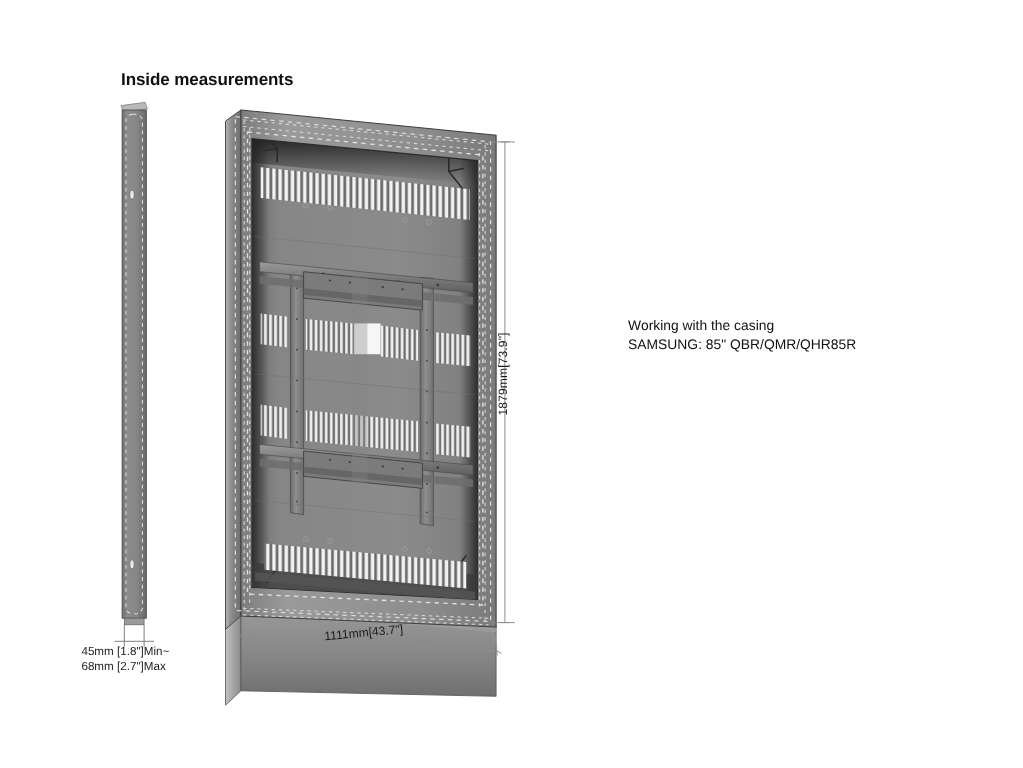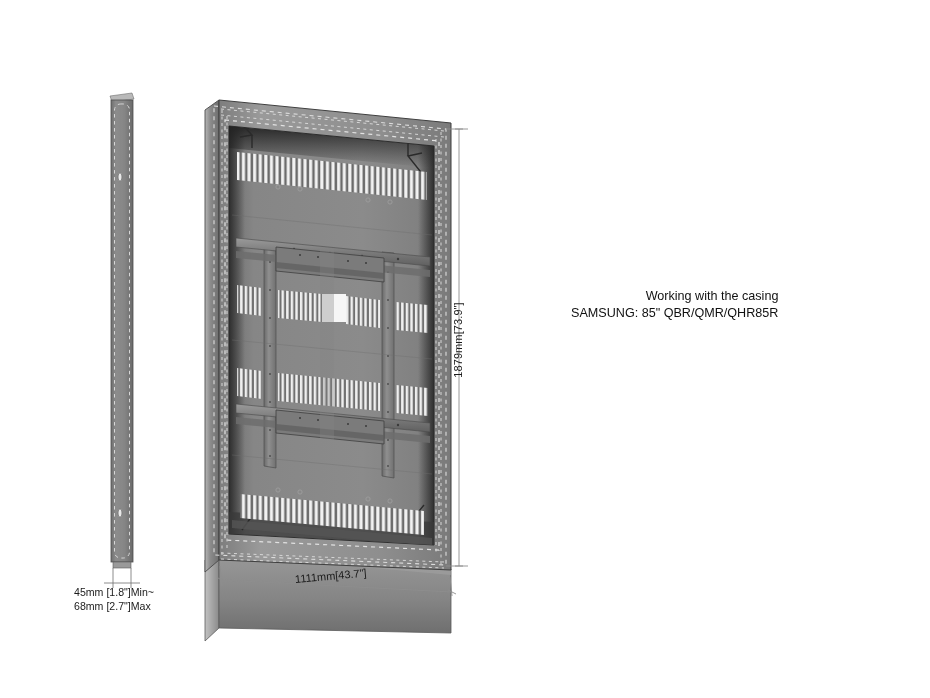--- a/index.html
+++ b/index.html
@@ -38,21 +38,20 @@
 
   
   #notes {
     position: absolute;
     left: 571px;
     top: 288px;
     font-size: 12.6px;
     line-height: 16.5px;
     color: #111;
     white-space: nowrap;
-    text-align: right;
   }
   #notes .para-gap { height: 16px; }
 
   
   #drawing {
     position: absolute;
     left: 0; top: 0;
     width: 930px;
     height: 698px;
   }
@@ -354,20 +353,21 @@
       <line x1="455" y1="566" x2="463" y2="566"></line>
 
       <line x1="220" y1="566" x2="222" y2="586"></line>
       <line x1="450" y1="577" x2="452" y2="596"></line>
       <line x1="222" y1="580" x2="452" y2="592"></line>
       <line x1="218" y1="578" x2="226" y2="582"></line>
       <line x1="448" y1="590" x2="456" y2="594"></line>
     </g>
   </svg>
 
+  <div id="title">Inside measurements</div>
 
   <div id="notes">
     <div>Working with the casing</div>
     <div>SAMSUNG: 85" QBR/QMR/QHR85R</div>
     <div class="para-gap"></div>
   </div>
 
   <div class="dimlabel" id="dim-vertical">1879mm[73.9"]</div>
 
   <div class="dimlabel" id="dim-width">1111mm[43.7"]</div>

